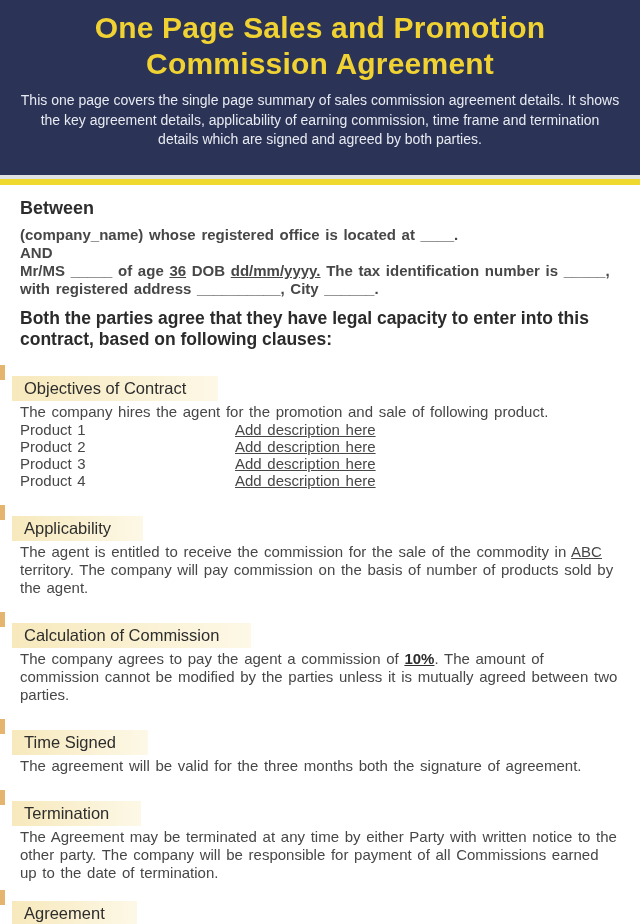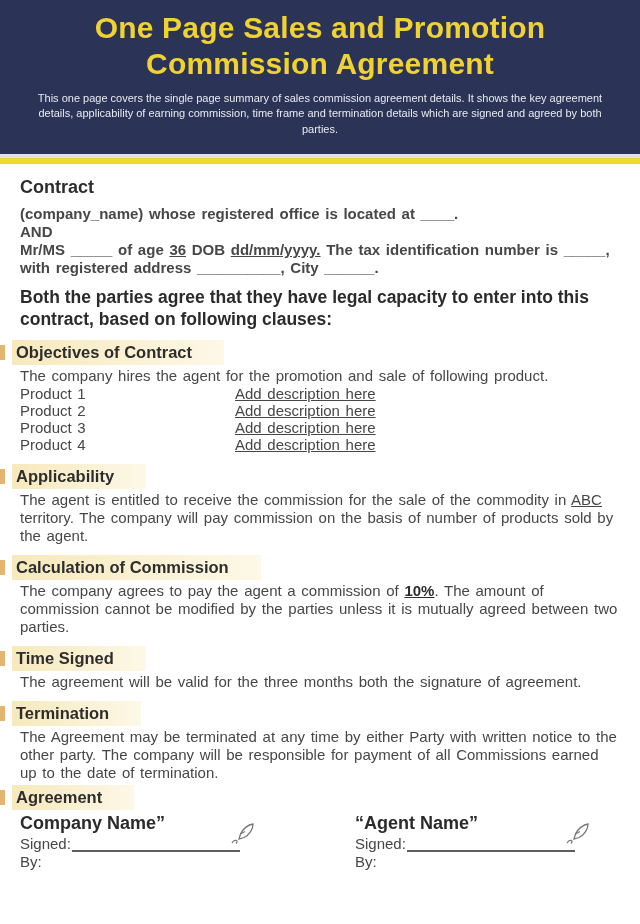--- a/index.html
+++ b/index.html
@@ -2,39 +2,39 @@
 <html><head>
 <meta charset="utf-8">
 <style>
   * { box-sizing: border-box; }
   body { margin:0; font-family:"Liberation Sans", sans-serif; background:#9a9a9a; }
   .page { width:640px; height:924px; margin:0 auto; background:#ffffff; overflow:hidden; position:relative; }
 
   
   .header { background:#2b3456; text-align:center; padding:10px 20px 13px; }
   .title { color:#f0d233; font-weight:bold; font-size:30px; line-height:1.2; max-width:520px; margin:0 auto; letter-spacing:0.2px; }
-  .subtitle { color:#e8eaf2; font-size:11px; line-height:1.4; max-width:606px; margin:9px auto 4px; }
+  .subtitle { color:#e8eaf2; font-size:14px; line-height:1.4; max-width:606px; margin:9px auto 12px; }
   .stripe-gray { height:4px; background:#e0e1e5; }
   .stripe-yellow { height:6px; background:#efd92f; }
 
   
   .content { padding:0 20px; color:#474747; font-size:15px; word-spacing:1.5px; }
   .date-row { display:flex; margin-top:13px; font-weight:bold; color:#2d2d2d; font-size:18px; word-spacing:normal; }
   .date-left { width:280px; display:flex; gap:9px; }
   .para { margin-top:7px; line-height:1.2;font-weight:bold; }
   .u { text-decoration:underline; }
   .bu { font-weight:bold; text-decoration:underline; color:#2d2d2d; }
   .legal { margin-top:10px; font-weight:bold; color:#2b2b2b; font-size:17.5px; line-height:1.22; max-width:575px; word-spacing:normal; }
 
   
   .sec { margin-top:10px; position:relative; }
   .tick { position:absolute; left:-20px; top:5px; width:5px; height:15px; background:#dfa24b; opacity:.8; }
-  .sec-title { display:inline-block; font-weight:bold; font-size:16.5px; color:#2d2d2d;
-               background:linear-gradient(90deg,#f7e9bc,#fdf8e7); padding:3px 32px 3px 4px; margin-left:-8px;
-               word-spacing:normal; }
+  .sec-title { display:inline-block; font-weight:normal; font-size:16.5px; color:#2d2d2d;
+               background:linear-gradient(90deg,#f7e9bc,#fdf8e7); padding:3px 32px 3px 12px; margin-left:-8px;
+               word-spacing:normal;margin-top:16px; }
   .sec-body { margin-top:2px; line-height:1.2; }
 
   .products { margin-top:1px; }
   .prow { display:grid; grid-template-columns:215px auto; line-height:1.13; }
   .prow .desc { text-decoration:underline; justify-self:start; }
 
   
   .sig-wrap { display:flex; margin-top:3px; }
   .sig-col { width:220px; }
   .sig-col.right { margin-left:115px; }
@@ -52,21 +52,21 @@
   <div class="header">
     <div class="title">One Page Sales and Promotion Commission Agreement</div>
     <div class="subtitle">This one page covers the single page summary of sales commission agreement details. It shows the key agreement details, applicability of earning commission, time frame and termination details which are signed and agreed by both parties.</div>
   </div>
   <div class="stripe-gray"></div>
   <div class="stripe-yellow"></div>
 
   <div class="content">
 
     <div class="date-row">
-      <div>Contract</div>
+      <div>Between</div>
     </div>
 
     <div class="para">
       <div>(company_name) whose registered office is located at ____.</div>
       <div>AND</div>
       <div><span>Mr/MS _____ of age </span><span class="u">36</span><span> DOB </span><span class="u">dd/mm/yyyy.</span><span> The tax identification number is _____, with registered address __________, City ______.</span></div>
     </div>
 
     <div class="legal">Both the parties agree that they have legal capacity to enter into this contract, based on following clauses:</div>
 

